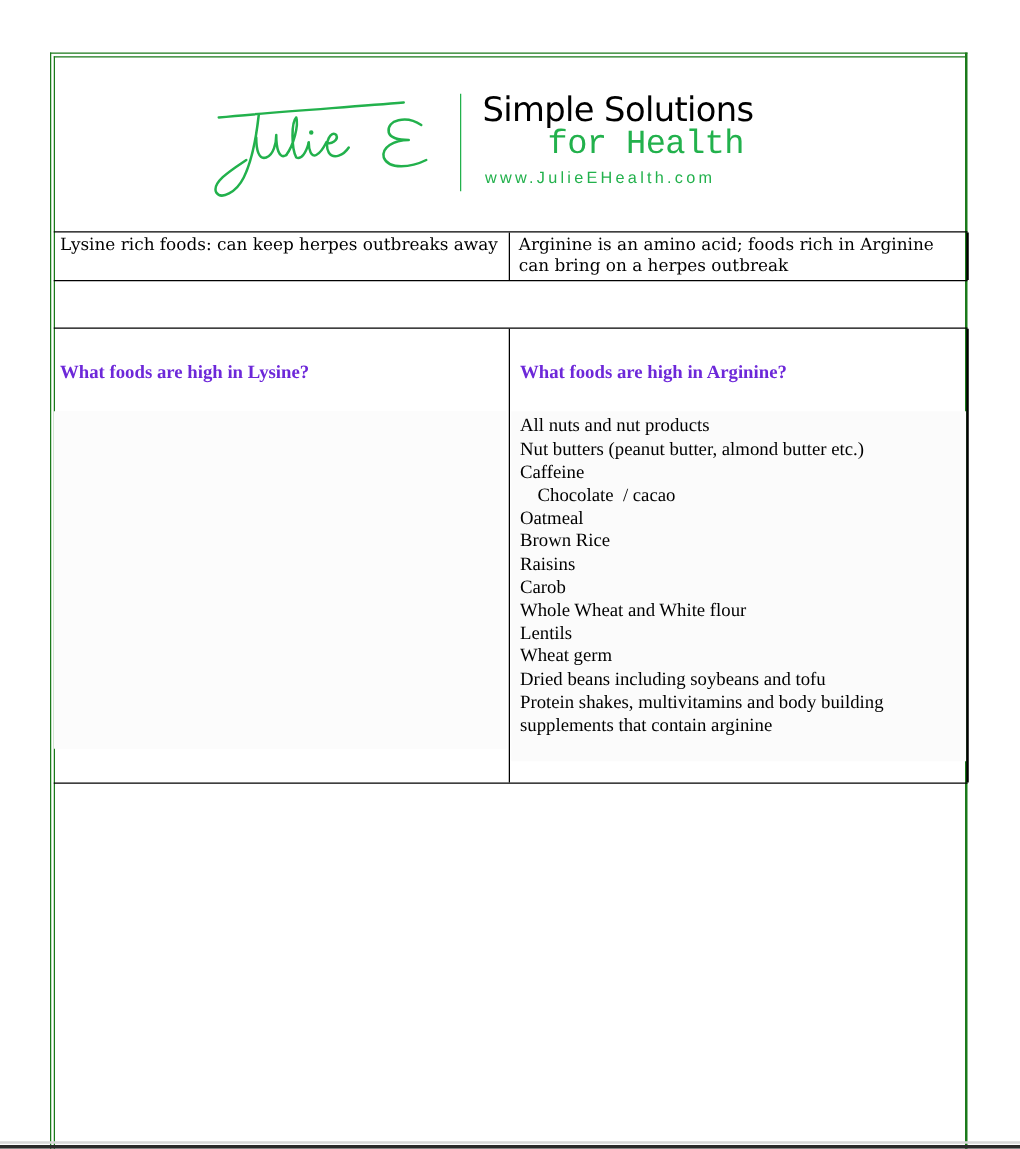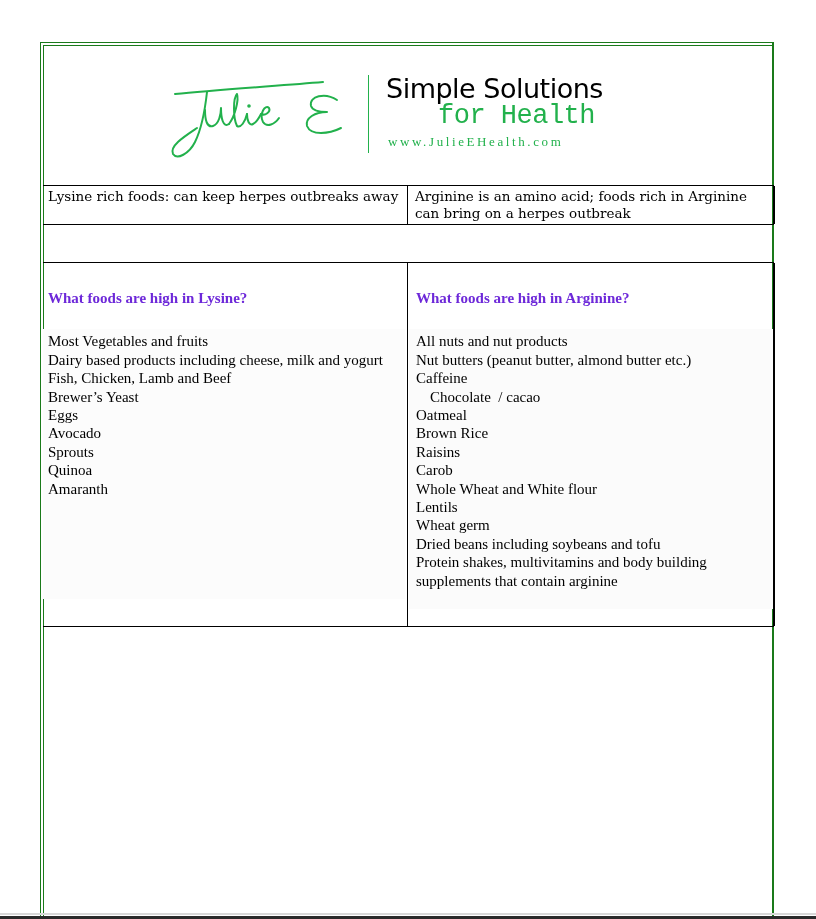--- a/index.html
+++ b/index.html
@@ -8,21 +8,21 @@
     
     .frame-outer { position: absolute; left: 40px; top: 42px; width: 734px; height: 880px; border-left: 1px solid #1a7a1a; border-top: 1px solid #1a7a1a; border-right: 2px solid #1a7a1a; box-sizing: border-box; }
     .frame-inner { position: absolute; left: 43px; top: 45px; width: 729px; height: 880px; border-left: 1px solid #1a7a1a; border-top: 1px solid #1a7a1a; box-sizing: border-box; }
 
     
     .logo { position: absolute; left: 165px; top: 70px; width: 480px; height: 95px; }
     .logo svg { position: absolute; left: 0; top: 0; }
     .logo-divider { position: absolute; left: 203px; top: 5px; width: 1px; height: 78px; background: #22b14c; }
     .brand-line1 { position: absolute; left: 221px; top: 4px; font-family: "DejaVu Sans", sans-serif; font-size: 27px; color: #000000; letter-spacing: -0.5px; white-space: nowrap; line-height: 30px; }
     .brand-line2 { position: absolute; left: 273px; top: 31px; font-family: Liberation Mono, monospace; font-size: 27px; color: #22b14c; letter-spacing: -0.5px; white-space: nowrap; line-height: 30px; }
-    .brand-url { position: absolute; left: 223px; top: 64px; font-family: Liberation Serif, serif; font-size: 13px; color: #22b14c; letter-spacing: 2.6px; white-space: nowrap; }
+    .brand-url { position: absolute; left: 223px; top: 64px; font-family: Liberation Sans, sans-serif; font-size: 13px; color: #22b14c; letter-spacing: 2.6px; white-space: nowrap; }
     .row1 { position: absolute; left: 43px; top: 185px; width: 731px; height: 40px; border-top: 1px solid #000; border-bottom: 1px solid #000; box-sizing: border-box; }
     .row1 .cell { position: absolute; top: 0; height: 100%; box-sizing: border-box; font-family: "DejaVu Serif", serif; font-size: 13.5px; line-height: 17px; padding: 2px 5px; }
     .row1 .c1 { left: 0; width: 364px; }
     .row1 .c2 { left: 364px; width: 367px; border-left: 1px solid #000; padding-left: 7px; }
     .row1-rightbar { position: absolute; left: 773px; top: 186px; width: 2px; height: 38px; background: #000; }
 
     .row2 { position: absolute; left: 43px; top: 225px; width: 729px; height: 37px; }
 
     .main { position: absolute; left: 43px; top: 262px; width: 731px; height: 365px; border-top: 1px solid #000; border-bottom: 1px solid #000; box-sizing: border-box; }
     .main .col { position: absolute; top: 0; height: 100%; box-sizing: border-box; padding: 26px 5px 0 5px; font-size: 15px; line-height: 18.4px; }
@@ -80,31 +80,20 @@
   </div>
 </div>
 <div class="row1-rightbar"></div>
 
 <div class="row2"></div>
 
 <div class="main">
   <div class="col left">
     <div class="shade"></div>
     <div class="heading">What foods are high in Lysine?</div>
-    <ul class="food-list">
-      <li>Most Vegetables and fruits</li>
-      <li>Dairy based products including cheese, milk and yogurt</li>
-      <li>Fish, Chicken, Lamb and Beef</li>
-      <li>Brewer’s Yeast</li>
-      <li>Eggs</li>
-      <li>Avocado</li>
-      <li>Sprouts</li>
-      <li>Quinoa</li>
-      <li>Amaranth</li>
-    </ul>
   </div>
   <div class="col right">
     <div class="shade"></div>
     <div class="heading">What foods are high in Arginine?</div>
     <ul class="food-list">
       <li>All nuts and nut products</li>
       <li>Nut butters (peanut butter, almond butter etc.)</li>
       <li>Caffeine</li>
       <li style="white-space: pre; margin-left: 14px;">Chocolate  / cacao</li>
       <li>Oatmeal</li>

